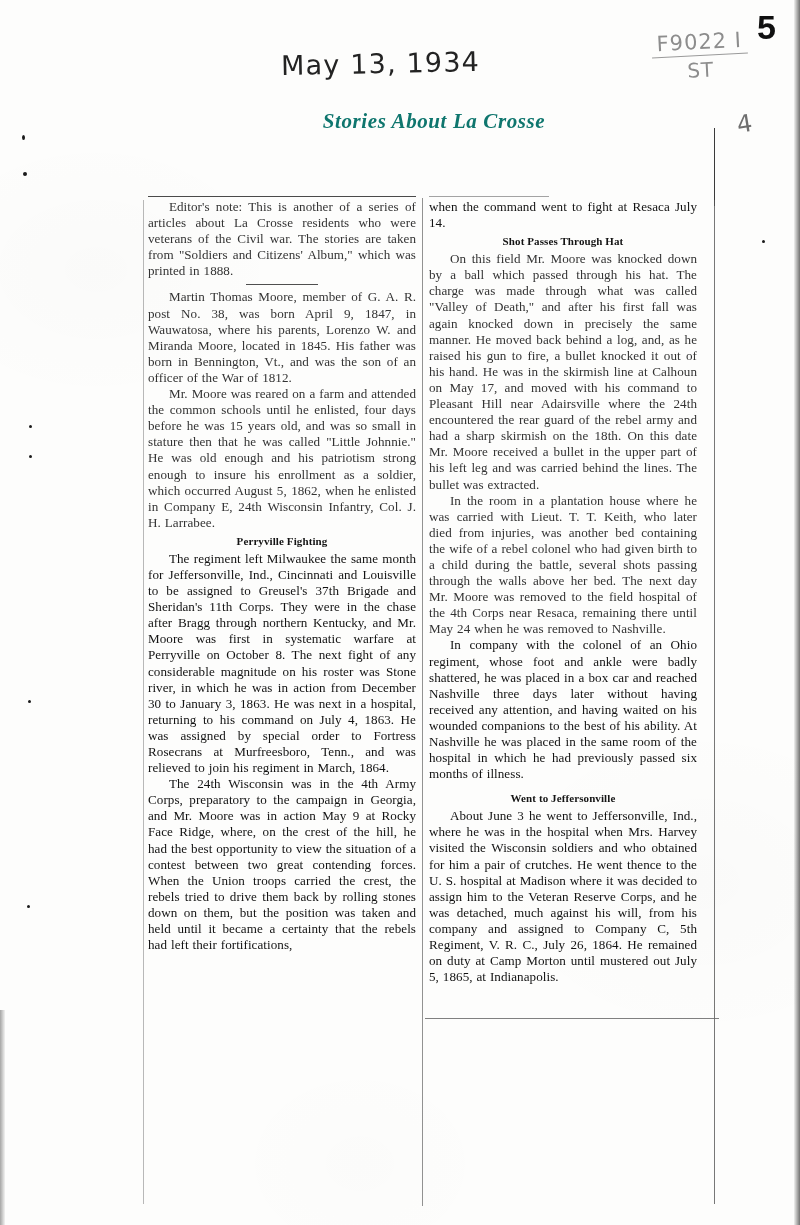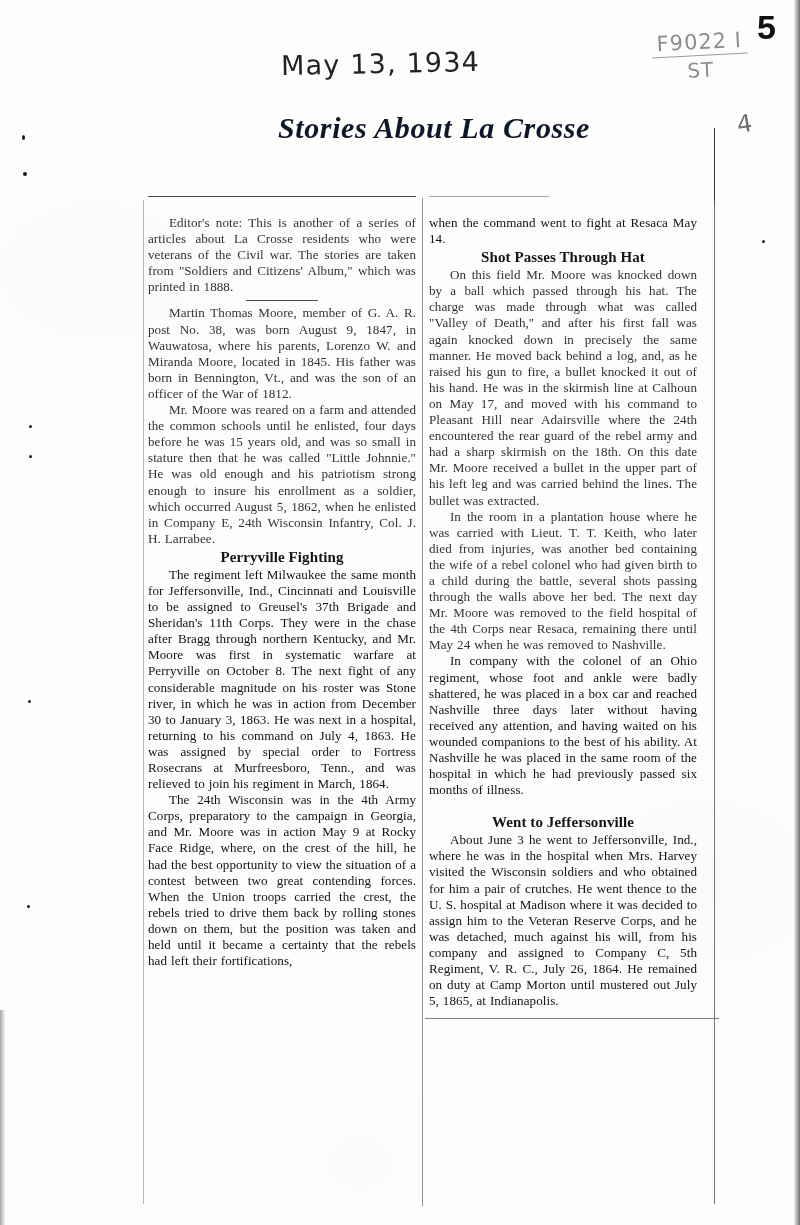--- a/index.html
+++ b/index.html
@@ -117,24 +117,24 @@
     left: 6px;
     top: 8px;
     width: 560px;
     text-align: center;
     font-family: "Liberation Serif", serif;
     font-style: italic;
     font-weight: bold;
   }
   #headline .hl-line {
     display: block;
-    font-size: 30px;
+    font-size: 21px;
     letter-spacing: 0.6px;
     line-height: 1.30;
-    color: #0f172a;
+    color: #0f766e;
     text-shadow: 0.4px 0.3px 0 rgba(255,255,255,0.55);
   }
   #headline-line-2 { padding-left: 52px; }
 
   #headline-right-rule {
     position: absolute;
     left: 566px;
     top: 28px;
     width: 0;
     height: 78px;
@@ -211,37 +211,37 @@
     text-indent: 1.6em;
     color: #1f1f1f;
     letter-spacing: 0.05px;
     word-spacing: 0.6px;
     font-family: "Liberation Serif", serif;
   }
   .news-p.no-indent { text-indent: 0; }
 
   .subhead {
     margin: 2px 0 1px 0;
-    font-size: 15px;
+    font-size: 11px;
     line-height: 17px;
     font-weight: bold;
     text-align: center;
     letter-spacing: 0.1px;
     color: #141414;
     font-family: "Liberation Serif", serif;
   }
 
   .editors-note { }
   #editor-divider {
     width: 72px;
     margin: 5px auto 4px auto;
     border-top: 1.1px solid #4f4f4f;
   }
 
-  .pad-top-sm { margin-top: 19px; }
+  .pad-top-sm { margin-top: 3px; }
   .ink-mid   { color: #333333; }
   .ink-dark  { color: #121212; }
 
   
   .speckle {
     position: absolute;
     background: #1b1b1b;
     border-radius: 50%;
   }
 </style>
@@ -289,43 +289,43 @@
       <div id="col-left-edge"></div>
       <div id="col-right-edge"></div>
       <div id="paste-seam"></div>
 
       <div class="news-col" id="col-left">
 
         <p class="news-p editors-note pad-top-sm ink-mid">Editor's note:  This is another of a series of articles about La Crosse residents who were veterans of the Civil war. The stories are taken from "Soldiers and Citizens' Album," which was printed in 1888.</p>
 
         <div id="editor-divider"></div>
 
-        <p class="news-p ink-mid">Martin Thomas Moore, member of G. A. R. post No. 38, was born August 9, 1847, in Wauwatosa, where his parents, Lorenzo W. and Miranda Moore, located in 1845. His father was born in Bennington, Vt., and was the son of an officer of the War of 1812.</p>
+        <p class="news-p ink-mid">Martin Thomas Moore, member of G. A. R. post No. 38, was born April 9, 1847, in Wauwatosa, where his parents, Lorenzo W. and Miranda Moore, located in 1845. His father was born in Bennington, Vt., and was the son of an officer of the War of 1812.</p>
 
         <p class="news-p ink-mid">Mr. Moore was reared on a farm and attended the common schools until he enlisted, four days before he was 15 years old, and was so small in stature then that he was called "Little Johnnie." He was old enough and his patriotism strong enough to insure his enrollment as a soldier, which occurred August 5, 1862, when he enlisted in Company E, 24th Wisconsin Infantry, Col. J. H. Larrabee.</p>
 
         <h3 class="subhead">Perryville Fighting</h3>
 
         <p class="news-p ink-dark">The regiment left Milwaukee the same month for Jeffersonville, Ind., Cincinnati and Louisville to be assigned to Greusel's 37th Brigade and Sheridan's 11th Corps.  They were in the chase after Bragg through northern Kentucky, and Mr. Moore was first in systematic warfare at Perryville on October 8. The next fight of any considerable magnitude on his roster was Stone river, in which he was in action from December 30 to January 3, 1863.  He was next in a hospital, returning to his command on July 4, 1863.  He was assigned by special order to Fortress Rosecrans at Murfreesboro, Tenn., and was relieved to join his regiment in March, 1864.</p>
 
         <p class="news-p ink-dark">The 24th Wisconsin was in the 4th Army Corps, preparatory to the campaign in Georgia, and Mr. Moore was in action May 9 at Rocky Face Ridge, where, on the crest of the hill, he had the best opportunity to view the situation of a contest between two great contending forces.  When the Union troops carried the crest, the rebels tried to drive them back by rolling stones down on them, but the position was taken and held until it became a certainty that the rebels had left their fortifications,</p>
       </div>
 
       <div class="news-col" id="col-right">
 
-        <p class="news-p no-indent pad-top-sm ink-dark">when the command went to fight at Resaca May 14.</p>
+        <p class="news-p no-indent pad-top-sm ink-dark">when the command went to fight at Resaca July 14.</p>
 
         <h3 class="subhead">Shot Passes Through Hat</h3>
 
         <p class="news-p ink-mid">On this  field Mr. Moore was knocked down by a ball  which passed through his hat. The charge was made through what was called "Valley of Death," and  after his first fall was again knocked down in precisely the same manner.  He moved back behind a log, and, as he raised his gun to fire, a bullet knocked it out of his hand.  He was in the skirmish line at Calhoun on May 17, and moved with his command to Pleasant Hill near Adairsville where the 24th encountered the rear guard of the rebel army and had a sharp skirmish on the 18th.  On this date Mr. Moore received a bullet in the upper part of his left leg and was carried behind the lines.  The bullet was extracted.</p>
 
         <p class="news-p ink-mid">In the  room in a  plantation house where he was carried with Lieut. T. T. Keith, who later died from injuries, was  another bed containing the wife of a rebel colonel who had given birth to a child  during the  battle, several shots passing  through the walls above her bed.  The next day Mr. Moore was removed to the field hospital of the 4th Corps near Resaca, remaining there until May 24 when he was removed to Nashville.</p>
 
         <p class="news-p ink-dark">In company with the colonel of an Ohio regiment, whose foot and ankle were badly shattered, he was placed in a box car and reached Nashville three days later without having received any attention, and having waited on his wounded companions to the best of his ability. At Nashville he was placed in the same room of the hospital in which he  had  previously  passed  six months of illness.</p>
 
-        <h3 class="subhead" style="margin-top:16px;">Went to Jeffersonville</h3>
+        <h3 class="subhead" style="margin-top:8px;">Went to Jeffersonville</h3>
 
         <p class="news-p ink-dark">About June 3 he went to Jeffersonville, Ind., where he was in the hospital when Mrs. Harvey visited the Wisconsin soldiers and who obtained for him a pair of crutches. He went thence to the U. S. hospital at Madison where it was decided to assign him to the Veteran Reserve Corps, and he was detached, much against his will, from his company and assigned to Company C, 5th Regiment, V. R. C., July 26, 1864.  He remained on duty at Camp Morton until mustered out July 5, 1865, at Indianapolis.</p>
       </div>
 
     </div>
   </div>
 </div>
 
 </body></html>

